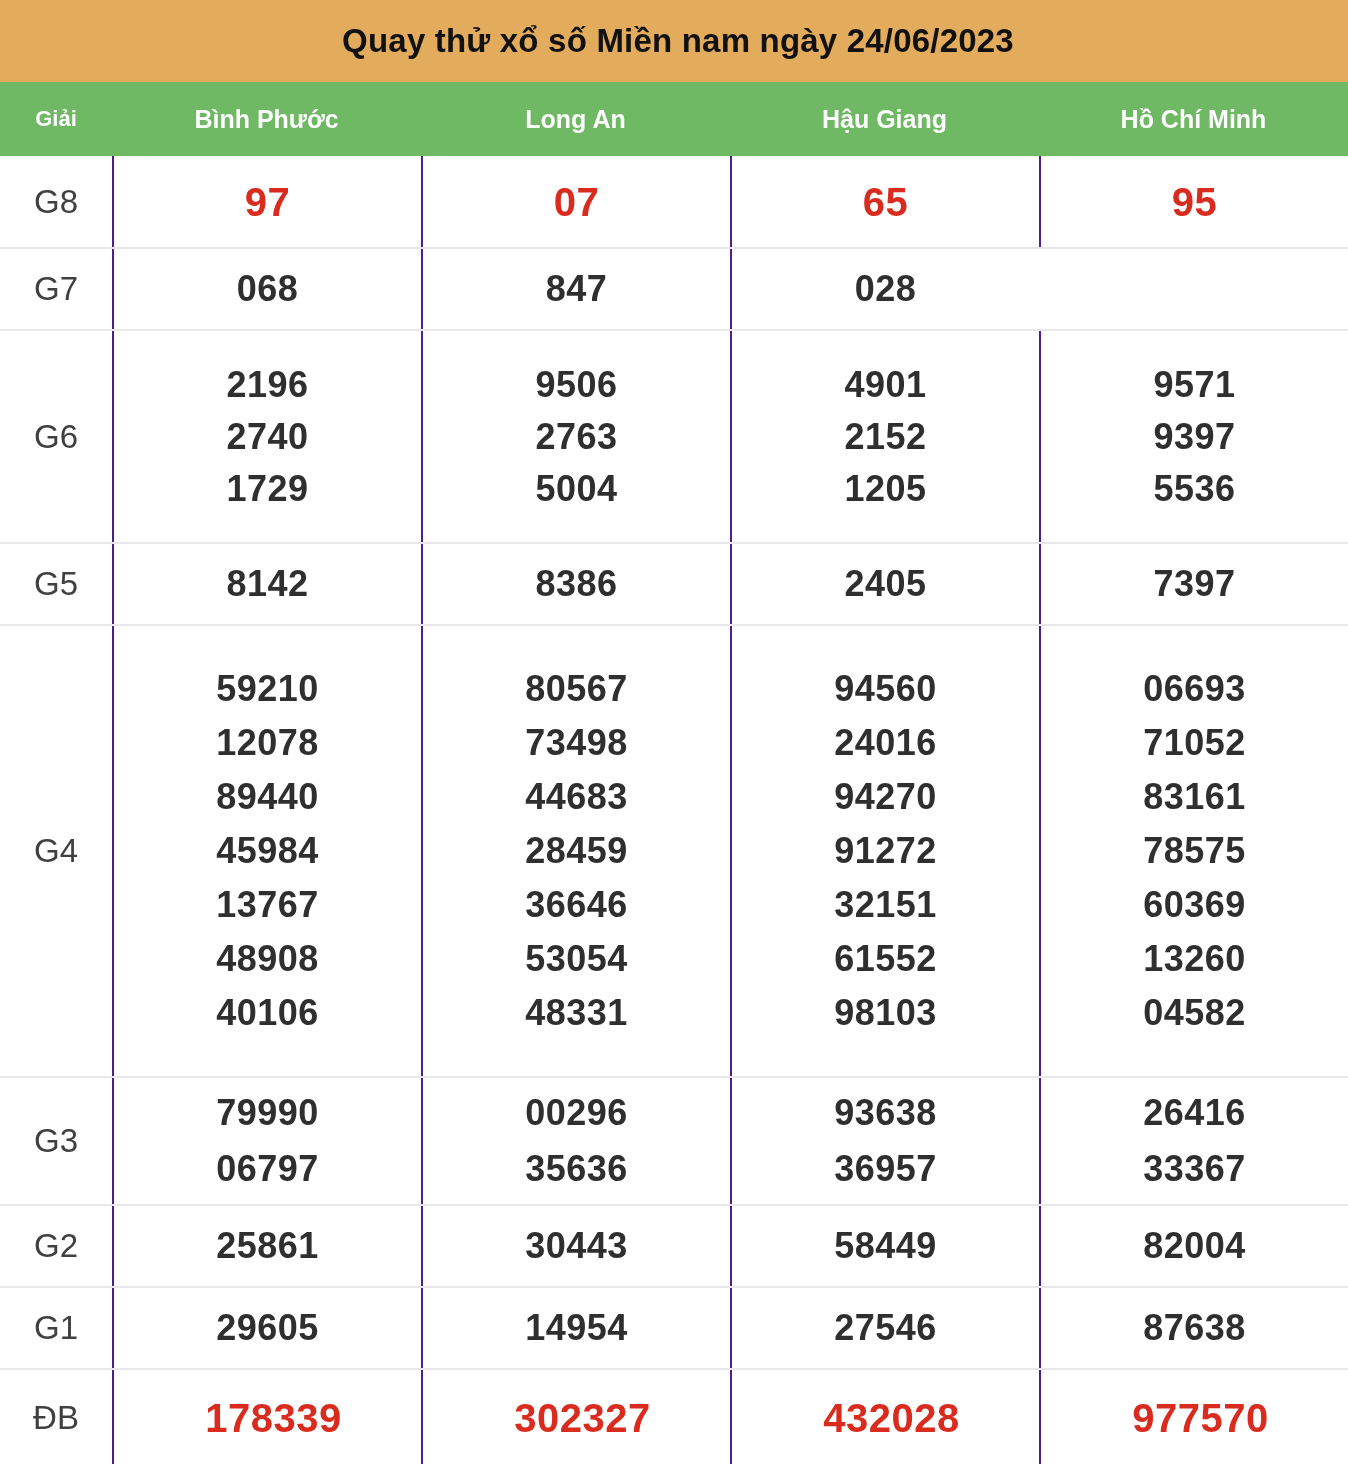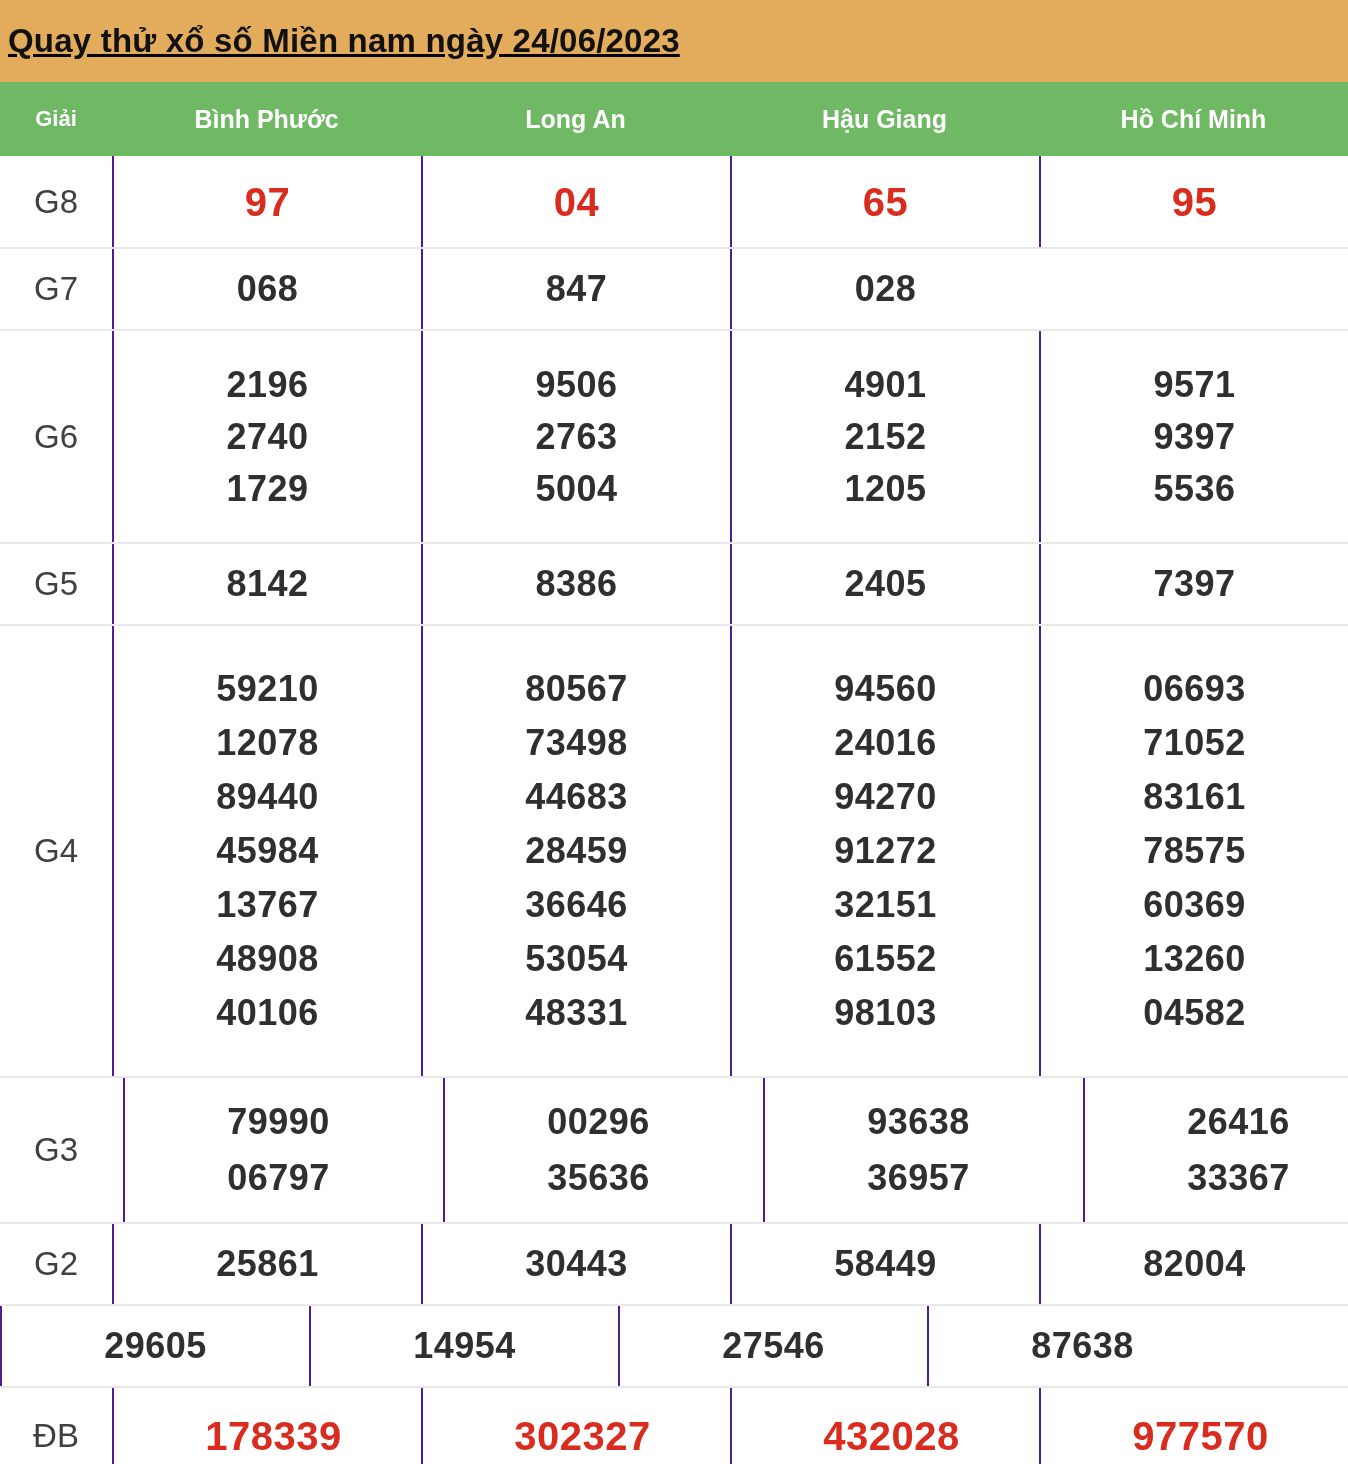--- a/index.html
+++ b/index.html
@@ -20,22 +20,22 @@
     position: relative;
     overflow: hidden;
     background: #ffffff;
   }
   
   .title-band {
     height: 82px;
     background: #e3ac5c;
     display: flex;
     align-items: center;
-    box-sizing: border-box;
-    text-decoration: underline;
+    justify-content: center;
+    box-sizing: border-box;
   }
   .title-text {
     font-size: 33px;
     font-weight: bold;
     color: #111111;
     letter-spacing: 0.2px;
     padding-left: 8px;
     white-space: nowrap;
   }
   
@@ -96,21 +96,21 @@
     line-height: 1.0;
     letter-spacing: 0.5px;
     white-space: nowrap;
   }
   
   .h-g8  { height: 93px; }
   .h-g7  { height: 82px; }
   .h-g6  { height: 213px; }
   .h-g5  { height: 82px; }
   .h-g4  { height: 452px; }
-  .h-g3  { height: 146px; gap: 11px; }
+  .h-g3  { height: 128px; }
   .h-g2  { height: 82px; }
   .h-g1  { height: 82px; }
   .h-db  { height: 98px; }
 
   
   .h-g6 .num { margin: 8px 0; }
   .h-g4 .num { margin: 9px 0; }
   .h-g3 .num { margin: 10px 0; }
 
   
@@ -137,21 +137,21 @@
     <div class="thead-cell col-prov">Hồ Chí Minh</div>
   </div>
 
   <div class="tbody" id="results-body">
       <div class="trow h-g8 red">
         <div class="cell-label">G8</div>
         <div class="cell-nums">
           <div class="num">97</div>
         </div>
         <div class="cell-nums">
-          <div class="num">04</div>
+          <div class="num">07</div>
         </div>
         <div class="cell-nums">
           <div class="num">65</div>
         </div>
         <div class="cell-nums">
           <div class="num">95</div>
         </div>
       </div>
       <div class="trow h-g7">
         <div class="cell-label">G7</div>
@@ -270,20 +270,21 @@
           <div class="num">30443</div>
         </div>
         <div class="cell-nums">
           <div class="num">58449</div>
         </div>
         <div class="cell-nums">
           <div class="num">82004</div>
         </div>
       </div>
       <div class="trow h-g1">
+        <div class="cell-label">G1</div>
         <div class="cell-nums">
           <div class="num">29605</div>
         </div>
         <div class="cell-nums">
           <div class="num">14954</div>
         </div>
         <div class="cell-nums">
           <div class="num">27546</div>
         </div>
         <div class="cell-nums">

